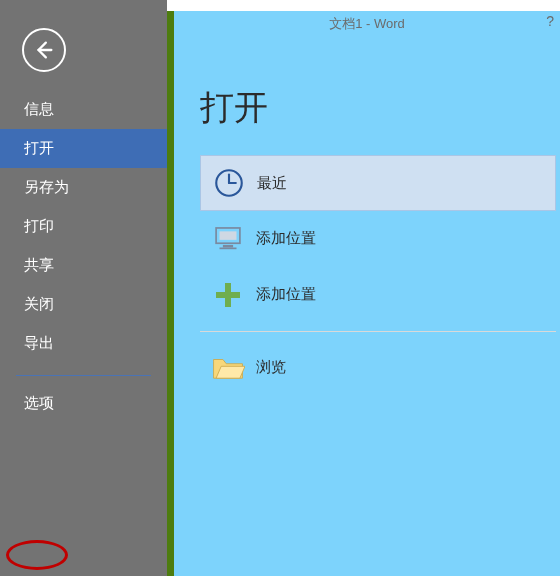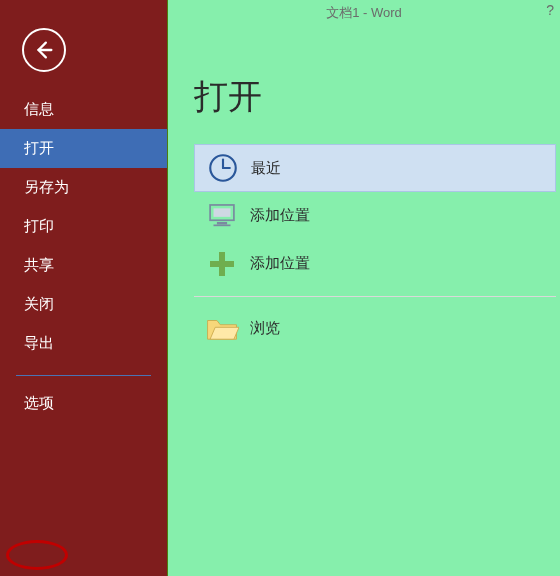--- a/index.html
+++ b/index.html
@@ -1,20 +1,20 @@
 <!DOCTYPE html>
 <html><head>
 <meta charset="utf-8">
 <style>
   * { box-sizing: border-box; margin: 0; padding: 0; }
   html, body { width: 560px; height: 576px; font-family: "Microsoft YaHei", "Segoe UI", sans-serif; overflow: hidden; }
   .app { display: flex; width: 100%; height: 100%; }
   .sidebar {
     width: 167px;
-    background: #7f1d1d;
+    background: #737373;
     color: #fff;
     display: flex;
     flex-direction: column;
     padding-top: 28px;
   }
   .back-circle {
     width: 44px; height: 44px;
     border: 2px solid #fff;
     border-radius: 50%;
     display: flex; align-items: center; justify-content: center;
@@ -39,23 +39,24 @@
   .options-highlight {
     position: absolute;
     left: 6px; top: 540px;
     width: 62px; height: 30px;
     border: 3px solid #c00000;
     border-radius: 50%;
     pointer-events: none;
   }
   .main {
     flex: 1;
-    background: #86efac;
+    background: #7dd3fc;
     position: relative;
-    border-left: 1px solid #4d7c0f;
+    border-left: 7px solid #4d7c0f;
+    margin-top: 11px;
   }
   .titlebar {
     height: 26px;
     display: flex;
     align-items: center;
     justify-content: center;
     position: relative;
     color: #6b6b6b;
     font-size: 13px;
   }
@@ -69,21 +70,21 @@
   .page-title {
     font-size: 34px;
     color: #2b2b2b;
     margin: 48px 0 24px 26px;
     font-weight: 300;
   }
   .source-list { margin-left: 26px; margin-right: 4px; }
   .source-item {
     display: flex;
     align-items: center;
-    height: 48px;
+    height: 56px;
     cursor: pointer;
     border-bottom: 1px solid transparent;
   }
   .source-item.selected {
     background: #cfe0f2;
     border: 1px solid #aac6e6;
   }
   .source-item .icon-wrap {
     width: 56px;
     display: flex;

